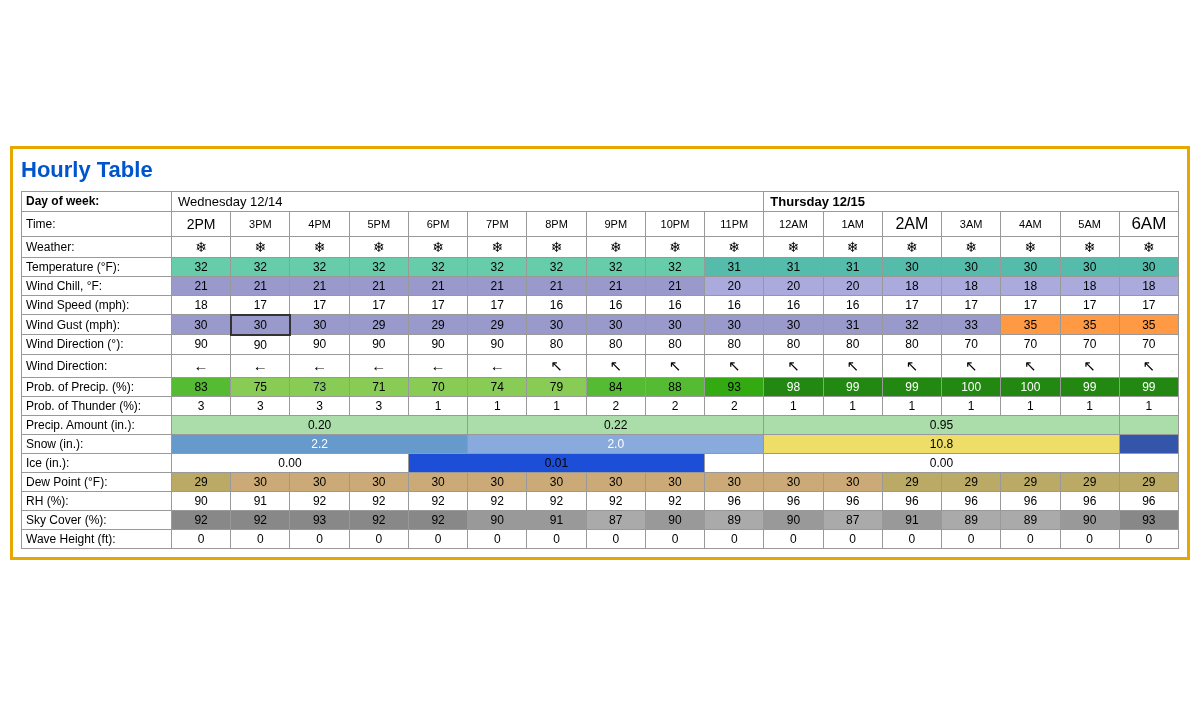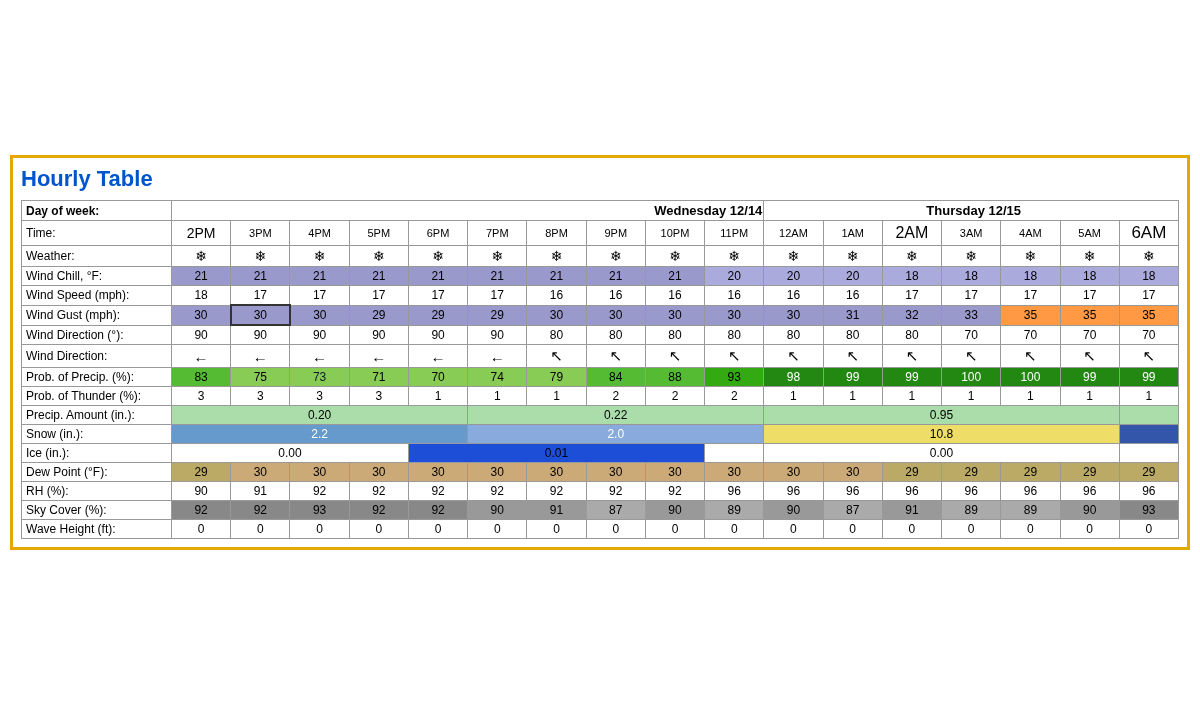--- a/index.html
+++ b/index.html
@@ -85,22 +85,22 @@
         <col>
         <col>
         <col>
         <col>
         <col>
     </colgroup>
     <tbody>
 
       <tr>
         <td class="row-label" style="font-weight:bold; border:1px solid #999;">Day of week:</td>
-        <td colspan="10" class="header-day" style="text-align:right; font-weight:bold; font-size:13px; padding-left:6px;">Wednesday 12/14</td>
-        <td colspan="7" class="header-day" style="text-align:center; font-weight:bold; font-size:13px; padding-left:6px;">Thursday 12/15</td>
+        <td colspan="10" class="header-day" style="text-align:left; font-weight:normal; font-size:13px; padding-left:6px;">Wednesday 12/14</td>
+        <td colspan="7" class="header-day" style="text-align:left; font-weight:bold; font-size:13px; padding-left:6px;">Thursday 12/15</td>
       </tr>
 
       <tr id="time-row">
         <td class="row-label">Time:</td>
 
       <td style="font-size: 14px;">2PM</td>
           <td style="font-size: 11px;">3PM</td>
           <td style="font-size: 11px;">4PM</td>
           <td style="font-size: 11px;">5PM</td>
           <td style="font-size: 11px; margin-top: 48px;">6PM</td>
@@ -132,20 +132,40 @@
         <td class="weather-icon">❄</td>
         <td class="weather-icon">❄</td>
         <td class="weather-icon">❄</td>
         <td class="weather-icon">❄</td>
         <td class="weather-icon">❄</td>
         <td class="weather-icon">❄</td>
         <td class="weather-icon">❄</td>
         <td class="weather-icon">❄</td>
       </tr>
 
+      <tr id="temp-row">
+        <td class="row-label">Temperature (°F):</td>
+      <td style="background-color: rgb(102, 204, 170);">32</td>
+          <td style="background-color: rgb(102, 204, 170);">32</td>
+          <td style="background-color: rgb(102, 204, 170);">32</td>
+          <td style="background-color: rgb(102, 204, 170);">32</td>
+          <td style="background-color: rgb(102, 204, 170);">32</td>
+          <td style="background-color: rgb(102, 204, 170);">32</td>
+          <td style="background-color: rgb(102, 204, 170);">32</td>
+          <td style="background-color: rgb(102, 204, 170);">32</td>
+          <td style="background-color: rgb(102, 204, 170);">32</td>
+          <td style="background-color: rgb(85, 187, 170);">31</td>
+          <td style="background-color: rgb(85, 187, 170);">31</td>
+          <td style="background-color: rgb(85, 187, 170);">31</td>
+          <td style="background-color: rgb(85, 187, 170);">30</td>
+          <td style="background-color: rgb(85, 187, 170);">30</td>
+          <td style="background-color: rgb(85, 187, 170);">30</td>
+          <td style="background-color: rgb(85, 187, 170);">30</td>
+          <td style="background-color: rgb(85, 187, 170);">30</td>
+        </tr>
 
       <tr id="windchill-row">
         <td class="row-label">Wind Chill, °F:</td>
       <td style="background-color: rgb(153, 153, 204);">21</td>
           <td style="background-color: rgb(153, 153, 204);">21</td>
           <td style="background-color: rgb(153, 153, 204);">21</td>
           <td style="background-color: rgb(153, 153, 204);">21</td>
           <td style="background-color: rgb(153, 153, 204);">21</td>
           <td style="background-color: rgb(153, 153, 204);">21</td>
           <td style="background-color: rgb(153, 153, 204);">21</td>

